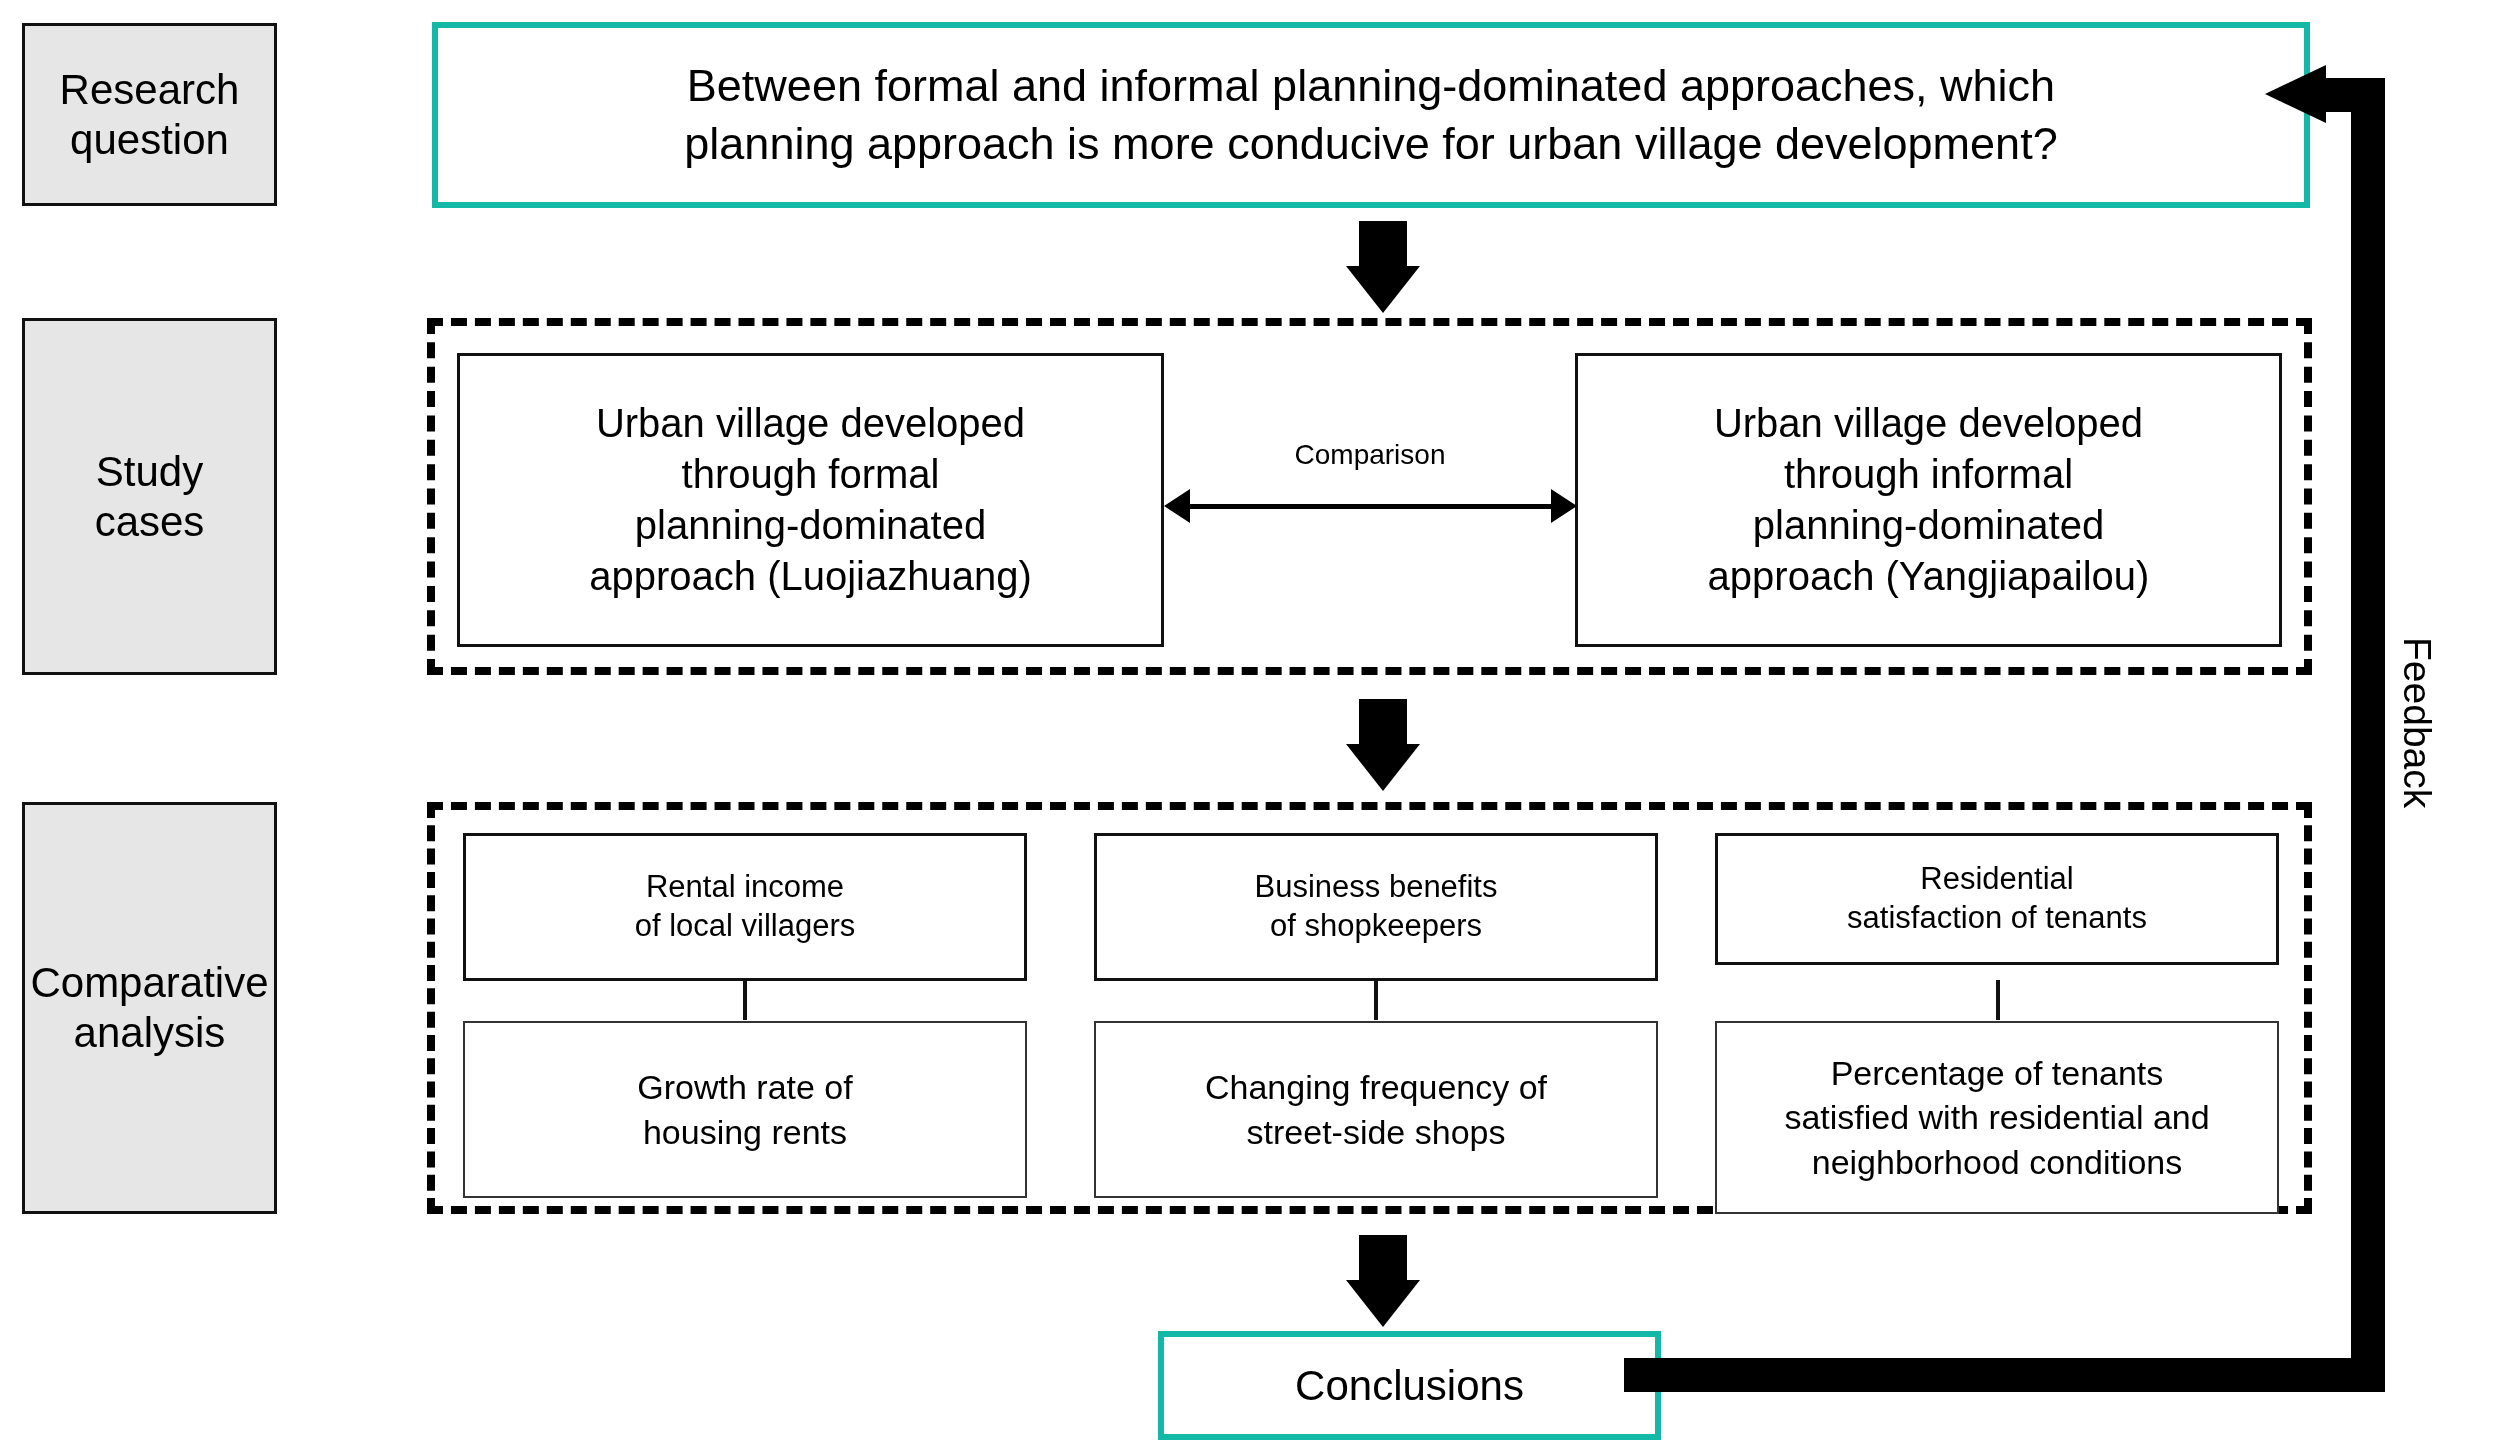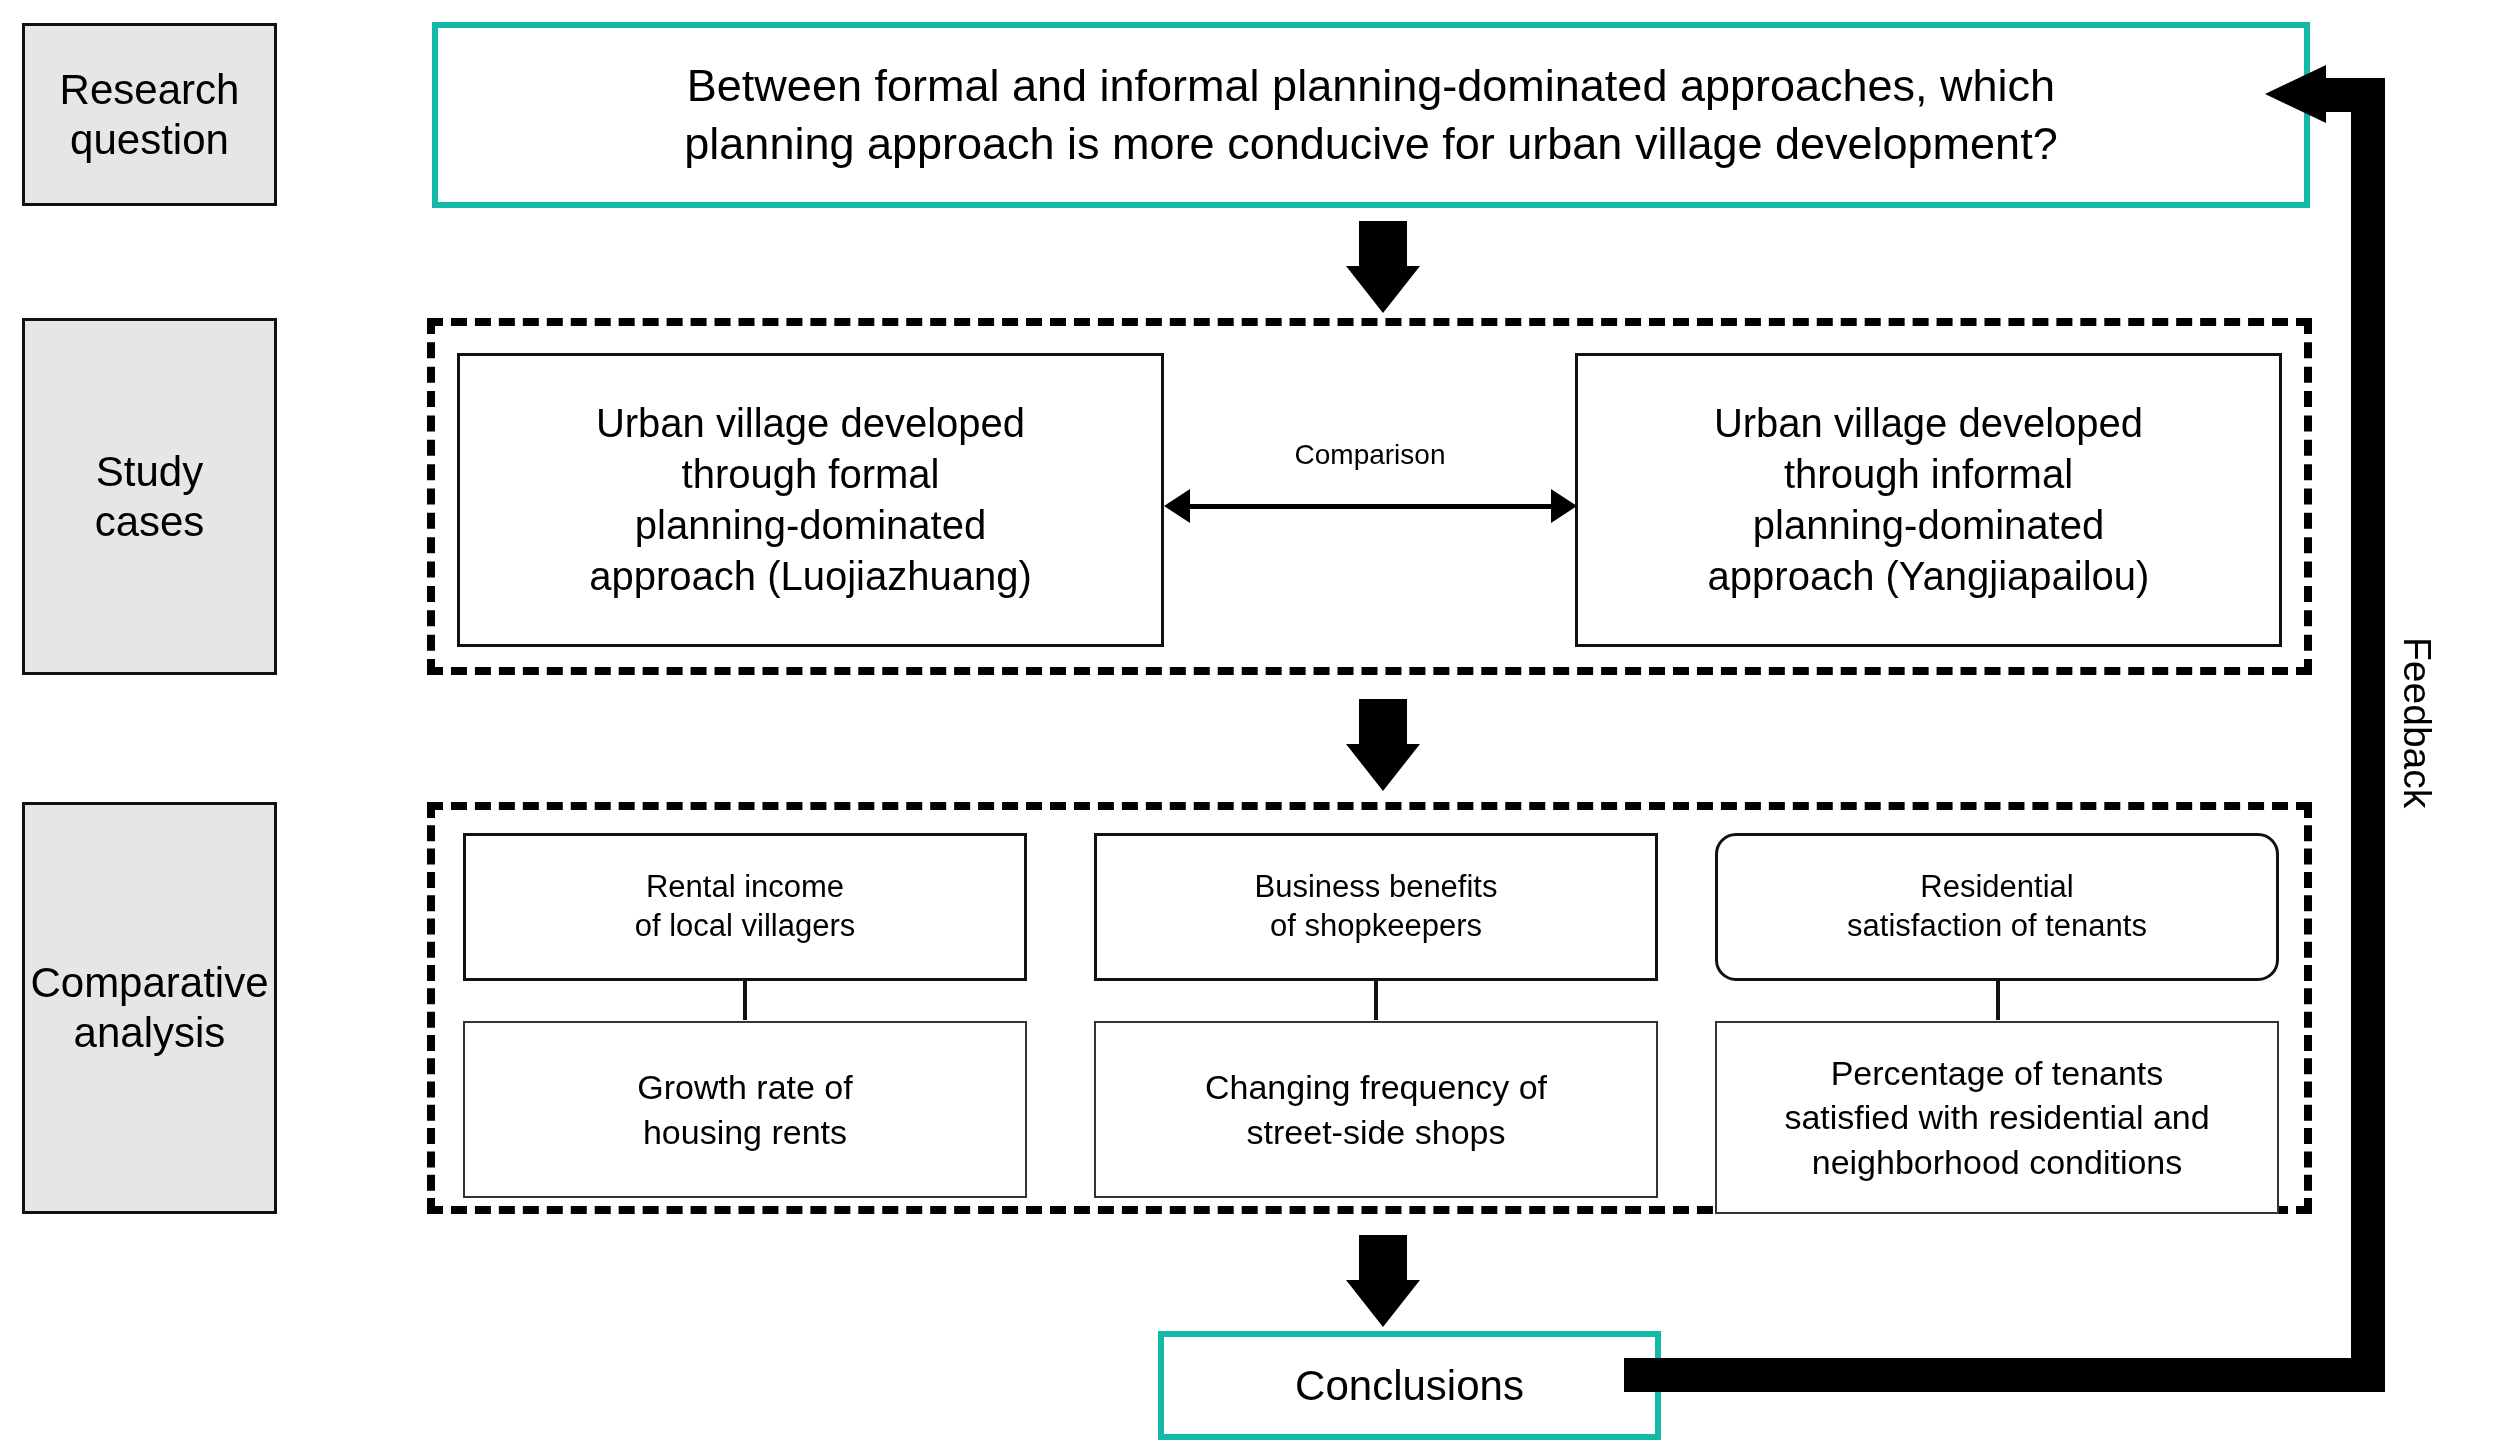--- a/index.html
+++ b/index.html
@@ -177,21 +177,21 @@
   <div class="stem" style="left:743px; top:980px; height:40px;"></div>
   <div class="abs box box-mid fs-head" style="left:1094px; top:833px; width:564px; height:148px;">Business benefits
 of shopkeepers</div>
 
   <div class="abs box box-thin fs-sub" style="left:463px; top:1021px; width:564px; height:177px;">Growth rate of
 housing rents</div>
   <div class="stem" style="left:1374px; top:980px; height:40px;"></div>
   <div class="abs box box-thin fs-sub" style="left:1094px; top:1021px; width:564px; height:177px;">Changing frequency of
 street-side shops</div>
 
-  <div class="abs box box-mid fs-head" style="left:1715px; top:833px; width:564px; height:148px;border-radius:21px;">Residential
+  <div class="abs box box-mid fs-head" style="left:1715px; top:833px; width:564px; height:132px;">Residential
 satisfaction of tenants</div>
   <div class="stem" style="left:1996px; top:980px; height:40px;"></div>
   <div class="abs box box-thin fs-sub" style="left:1715px; top:1021px; width:564px; height:193px;">Percentage of tenants
 satisfied with residential and
 neighborhood conditions</div>
 
   <div class="block-arrow" style="left:1321px; top:1235px; width:124px; height:92px;">
     <div class="shaft" style="width:48px; height:48px;"></div>
     <div class="head" style="top:45px;"></div>
   </div>

